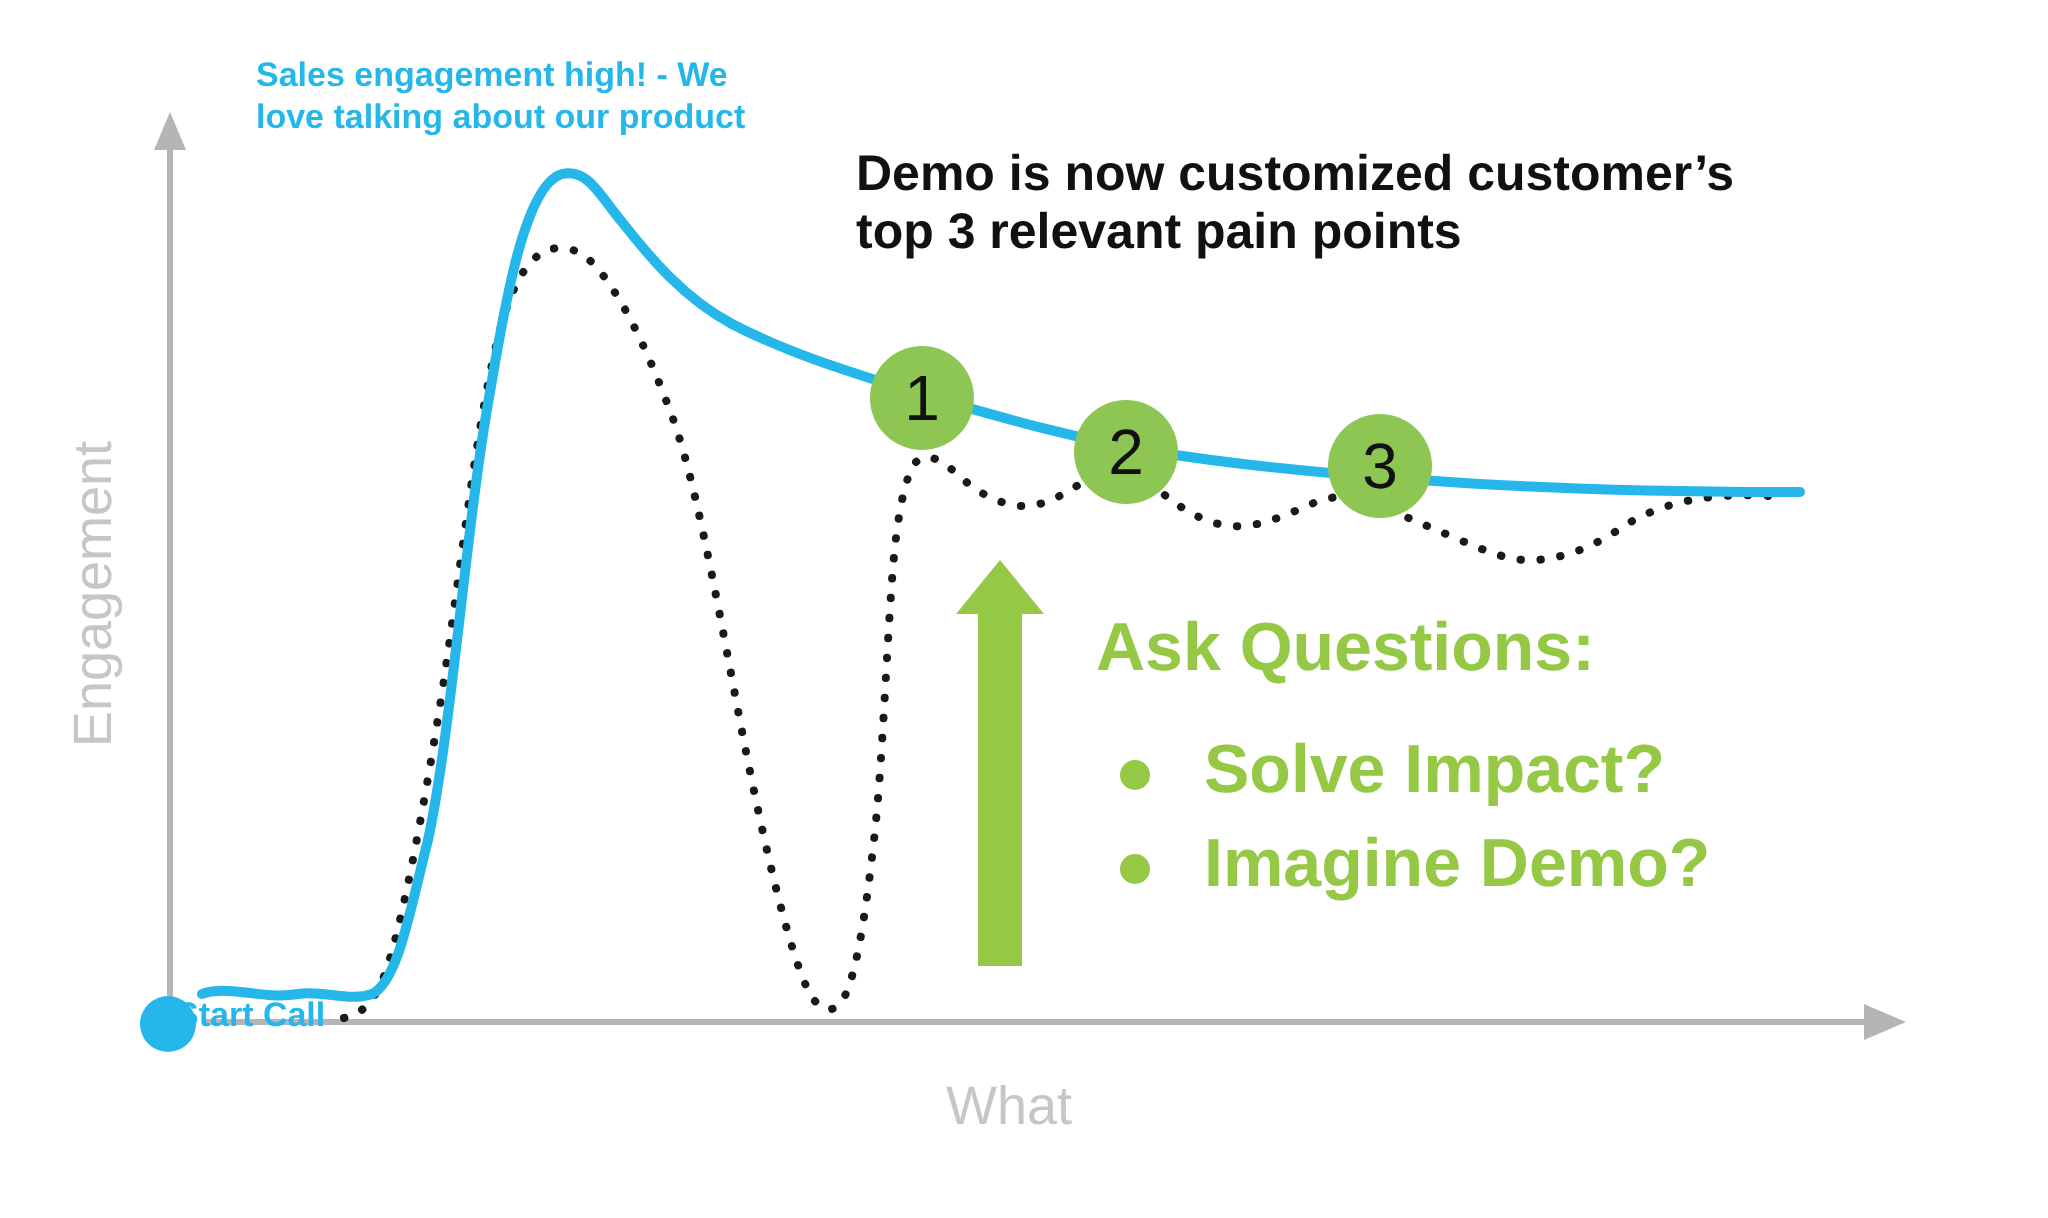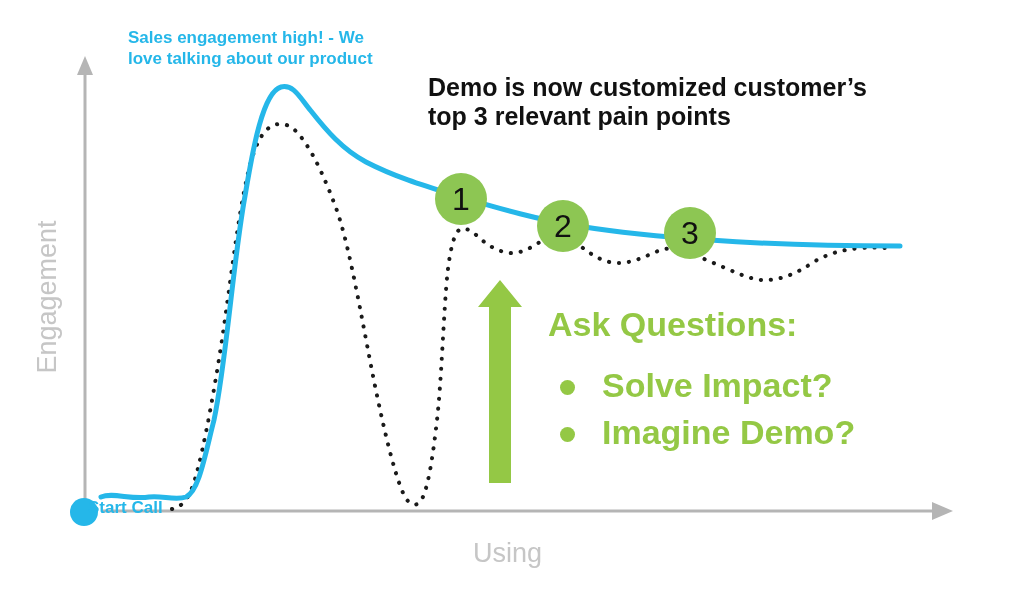--- a/index.html
+++ b/index.html
@@ -74,21 +74,21 @@
              C 498 208, 535 219, 578 226
              C 622 233, 665 237, 710 240
              C 765 244, 835 246, 900 246" fill="none" stroke="#25b7e9" stroke-width="5" stroke-linecap="round"></path>
 
     <circle cx="84" cy="512" r="14" fill="#25b7e9"></circle>
 
     <polygon points="500,280 522,307 511,307 511,483 489,483 489,307 478,307" fill="#94c845"></polygon>
   </svg>
 
   <div class="txt axis-label y-rot">Engagement</div>
-  <div class="txt axis-label" style="left:473px;top:538px;">Using</div>
+  <div class="txt axis-label" style="left:473px;top:538px;">What</div>
 
   <div class="txt ann-cyan" style="left:128px;top:27px;">Sales engagement high! - We
 love talking about our product</div>
   <div class="txt ann-black" style="left:428px;top:73px;width:472px;">Demo is now customized customer’s
 top 3 relevant pain points</div>
   <div class="txt ann-cyan" style="left:88px;top:473px;margin-top:24px;">Start Call</div>
 
   <div class="step" style="left:435px;top:173px;">
     <span>1</span>
   </div>

